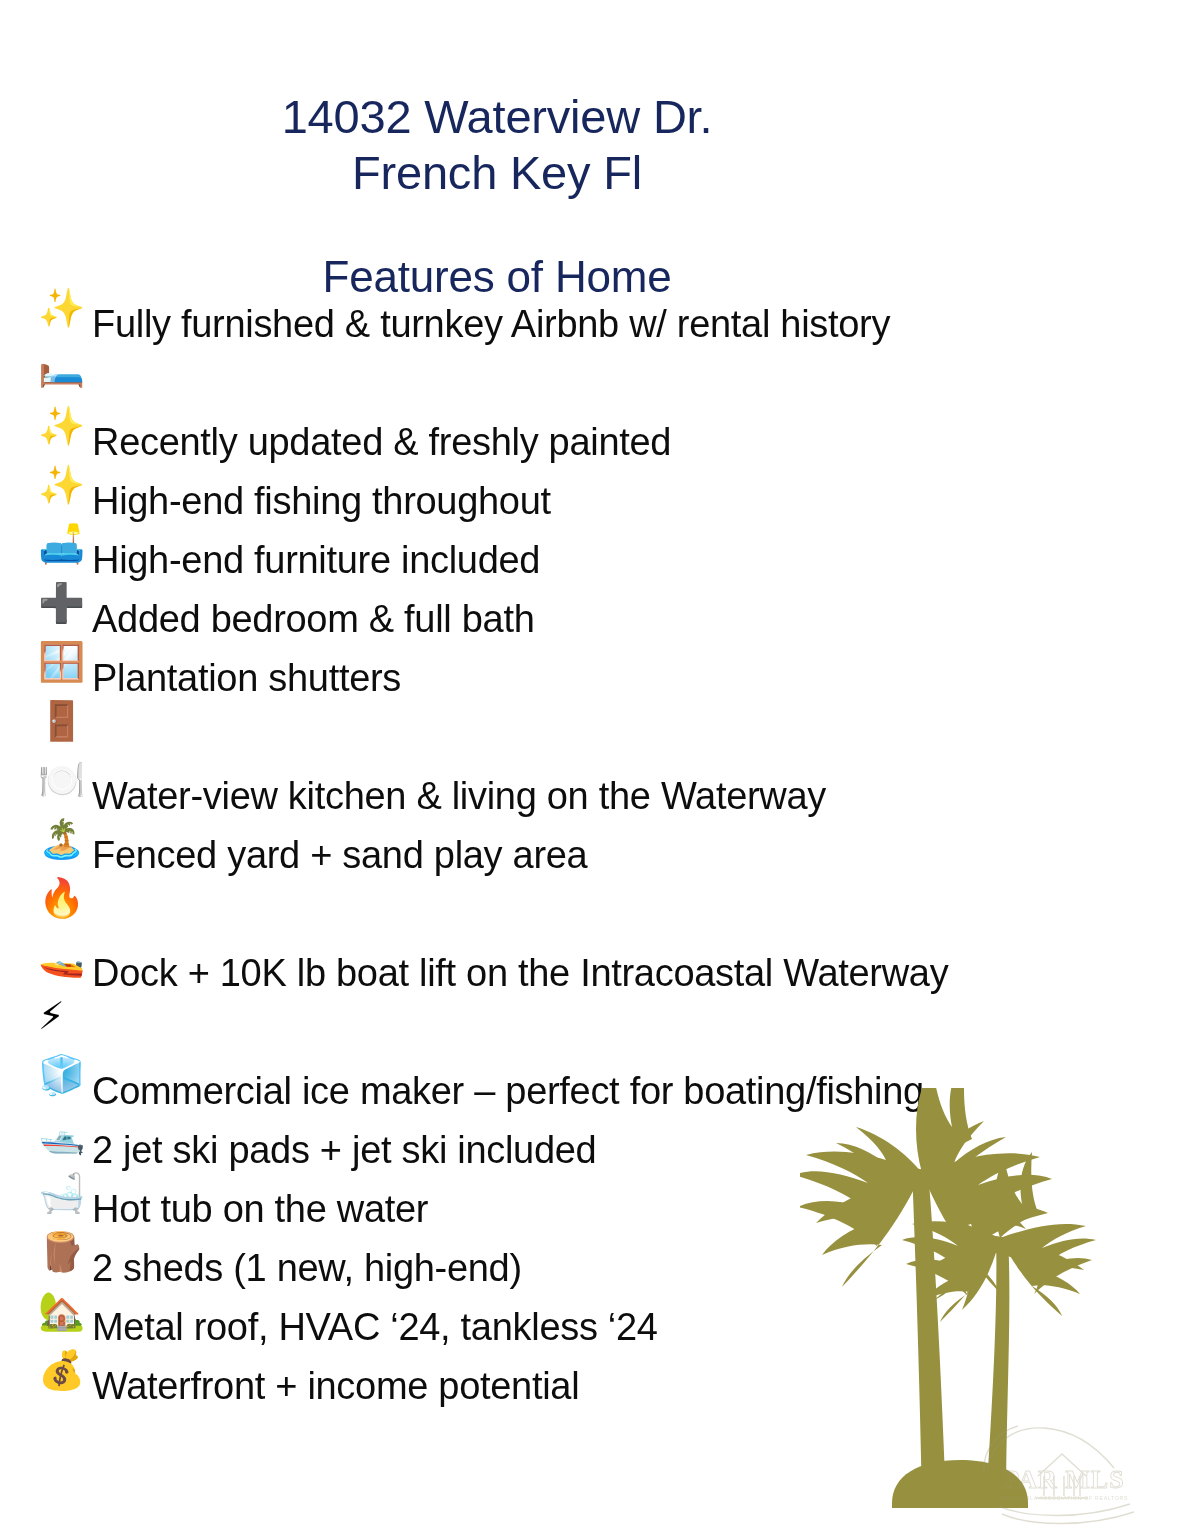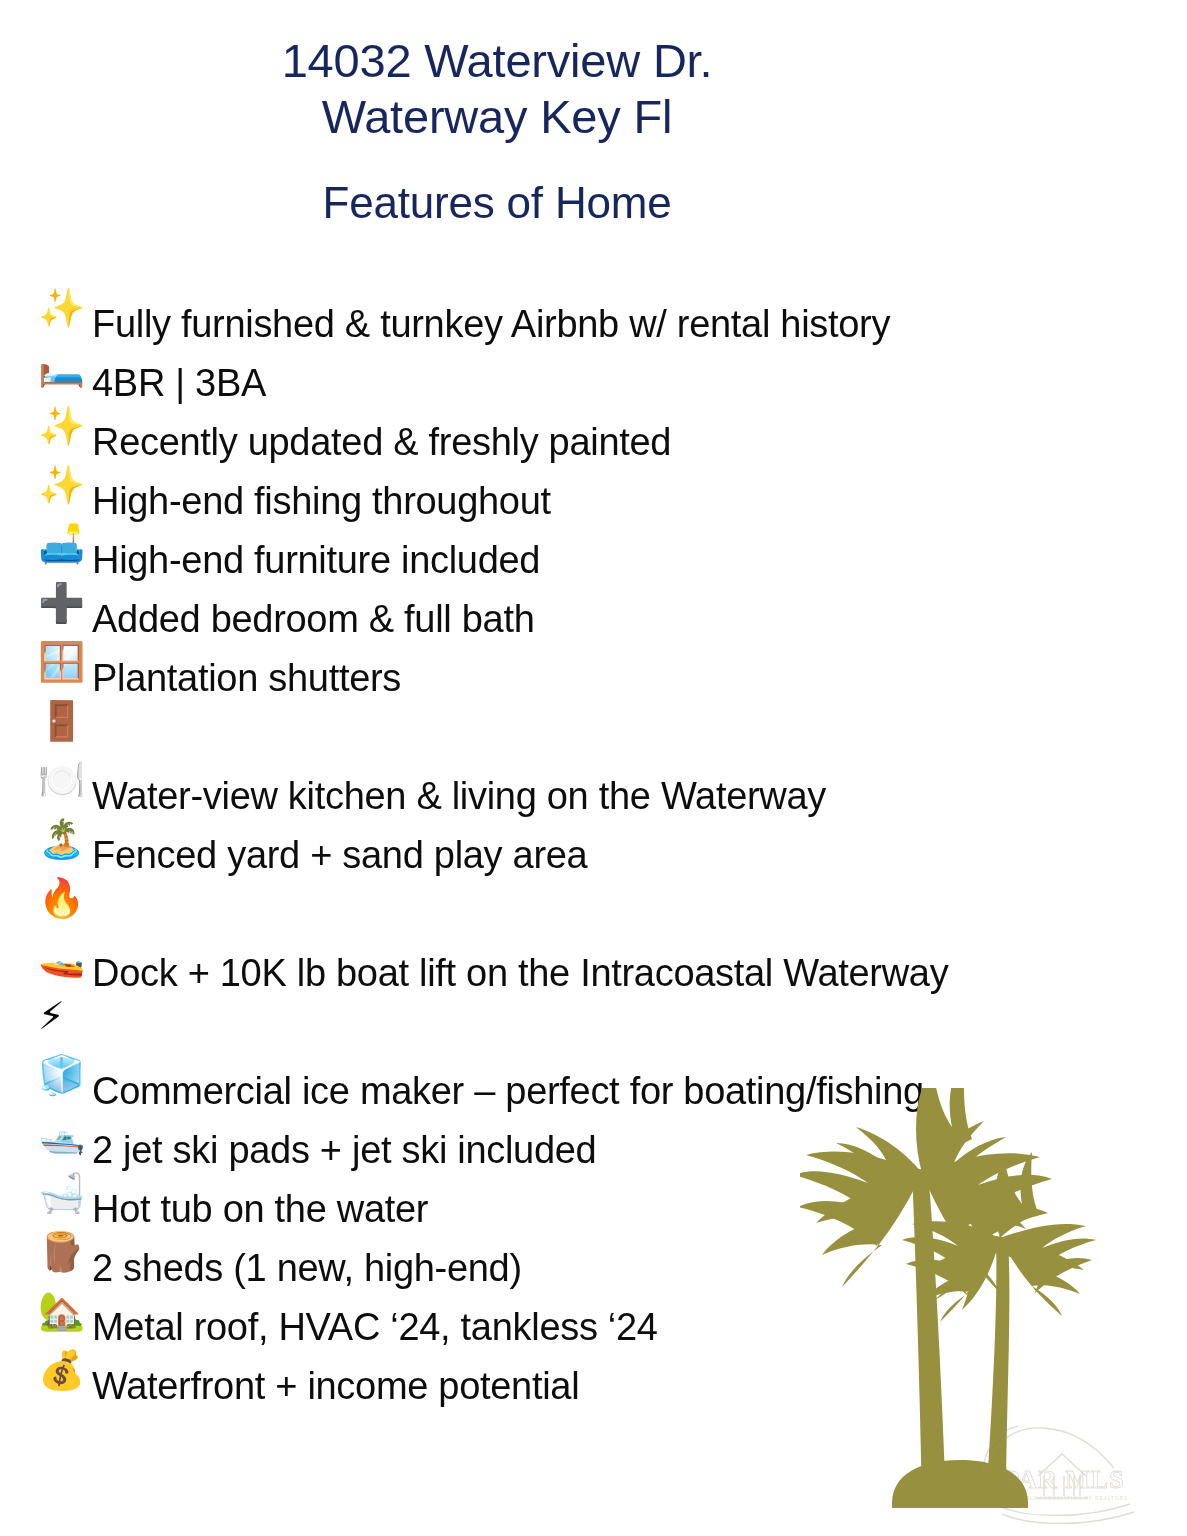--- a/index.html
+++ b/index.html
@@ -16,36 +16,36 @@
     -webkit-font-smoothing: antialiased;
   }
 
   
   .header {
     position: absolute;
     top: 0;
     left: 0;
     width: 994px;
     text-align: center;
-    padding-top: 33px;
+    padding-top: 89px;
     box-sizing: border-box;
   }
   .addr-line {
     color: #17265c;
     font-size: 47px;
     line-height: 56px;
     font-weight: 400;
     letter-spacing: -0.2px;
   }
   .section-title {
     color: #17265c;
     font-size: 44px;
     line-height: 52px;
     font-weight: 400;
-    margin-top: 32px;
+    margin-top: 50px;
     letter-spacing: -0.2px;
   }
 
   
   .features {
     position: absolute;
     top: 278px;
     left: 0;
     width: 1187px;
     list-style: none;
@@ -96,32 +96,31 @@
     height: 115px;
     opacity: 0.30;
   }
   .watermark svg { display: block; width: 100%; height: 100%; }
 </style>
 </head>
 <body>
 
 <div class="header">
   <div class="addr-line">14032 Waterview Dr.</div>
-  <div class="addr-line">Waterway Key Fl</div>
+  <div class="addr-line">French Key Fl</div>
   <div class="section-title">Features of Home</div>
 </div>
 
 <ul class="features" id="feature-list">
     <li class="feature-row">
       <span class="feature-emoji">✨</span>
       <span class="feature-text">Fully furnished &amp; turnkey Airbnb w/ rental history</span>
     </li>
     <li class="feature-row">
       <span class="feature-emoji">🛏️</span>
-      <span class="feature-text">4BR | 3BA</span>
     </li>
     <li class="feature-row">
       <span class="feature-emoji">✨</span>
       <span class="feature-text">Recently updated &amp; freshly painted</span>
     </li>
     <li class="feature-row">
       <span class="feature-emoji">✨</span>
       <span class="feature-text">High-end fishing throughout</span>
     </li>
     <li class="feature-row">

